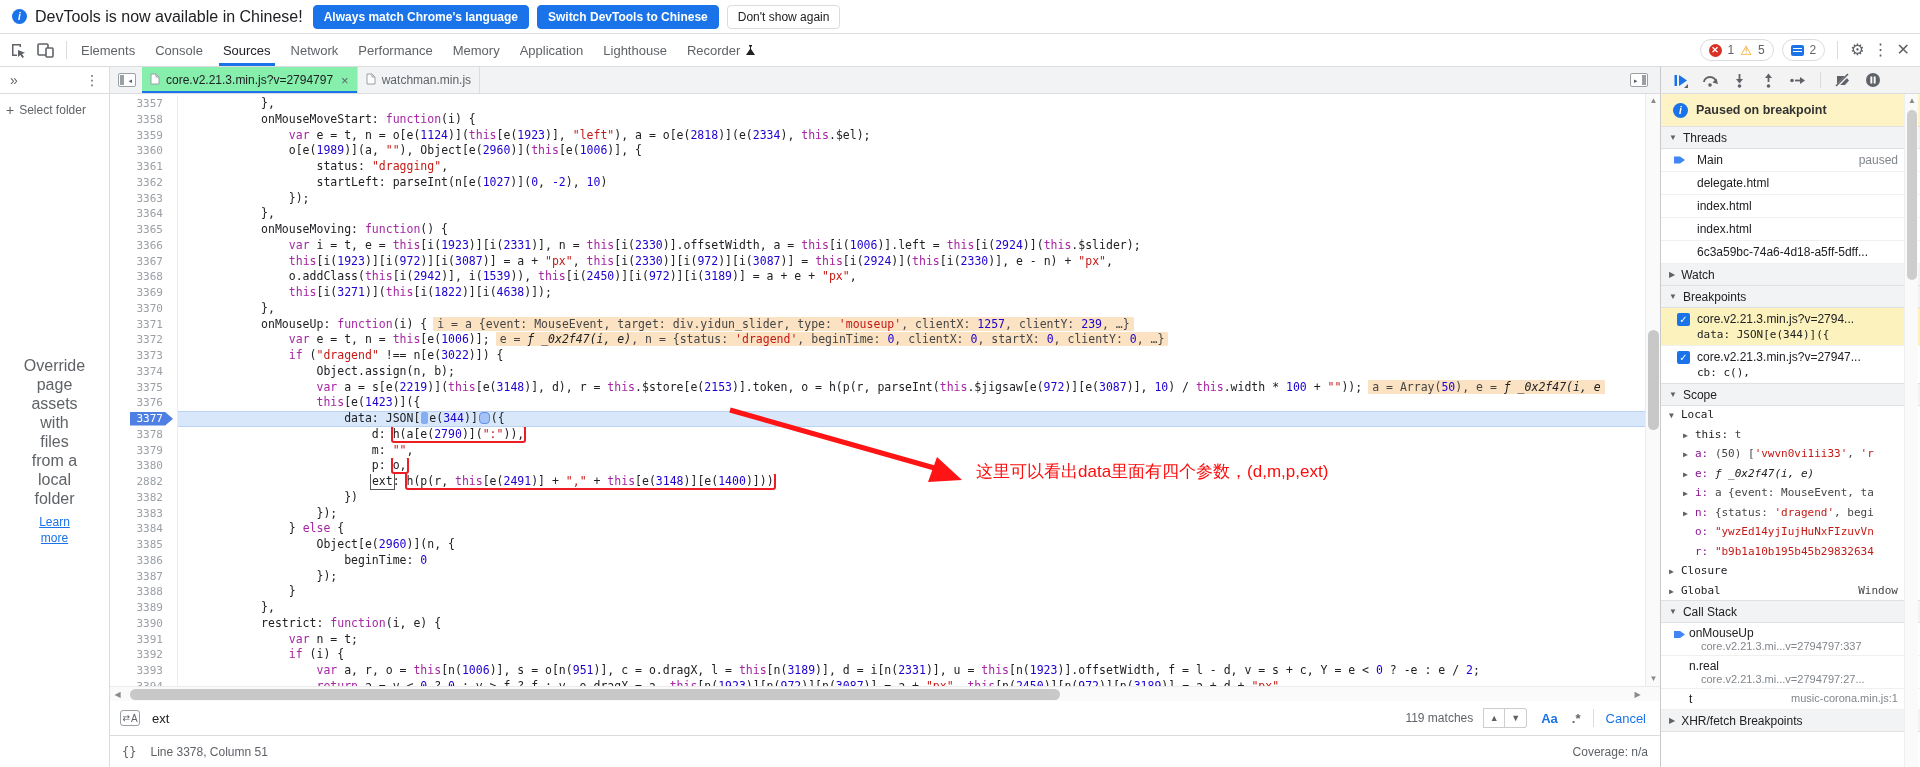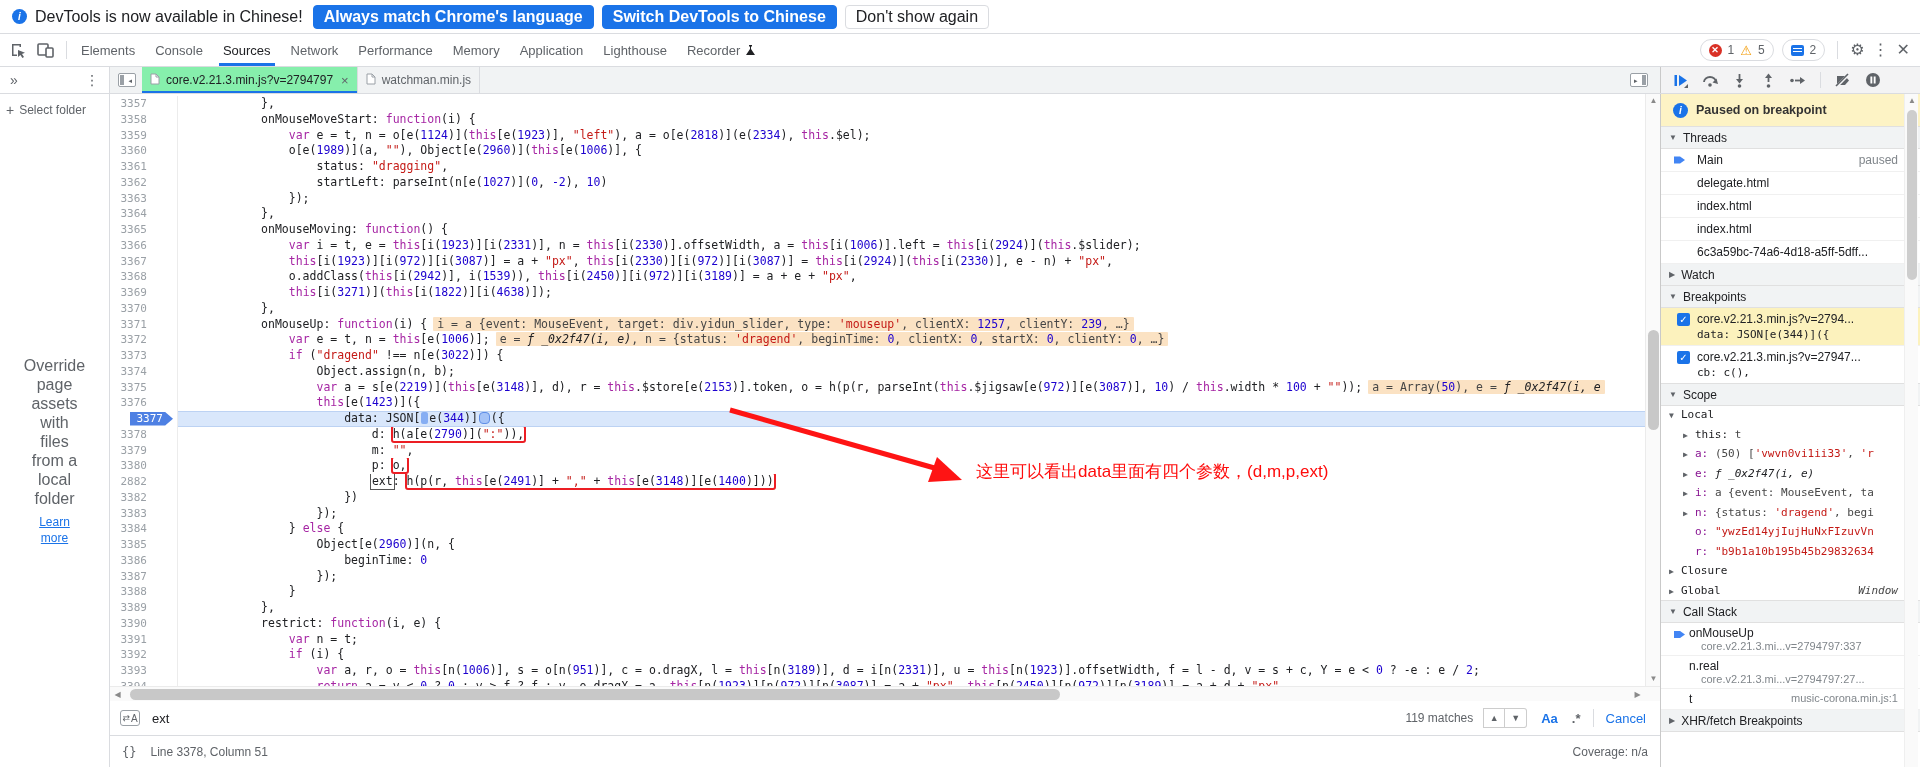--- a/index.html
+++ b/index.html
@@ -4,21 +4,21 @@
 <style>
   html,body{margin:0;padding:0;background:#e9e9e9;font-family:"Liberation Sans",sans-serif;}
   .app{position:relative;width:1920px;height:767px;background:#fff;overflow:hidden;font-size:12px;color:#202124;}
   .app *{box-sizing:border-box;}
 
   
   .banner{position:absolute;left:0;top:0;width:1920px;height:34px;background:#fff;border-bottom:1px solid #dadce0;display:flex;align-items:center;padding-left:12px;}
   .info-dot{width:15px;height:15px;border-radius:50%;background:#1a73e8;color:#fff;font-size:10px;font-weight:bold;display:inline-flex;align-items:center;justify-content:center;font-style:italic;flex:none;}
   .banner-msg{margin:0 10px 0 8px;font-size:16px;color:#202124;}
   .banner-buttons{display:flex;gap:8px;}
-  .bbtn{height:24px;padding:0 10px;border-radius:4px;font-size:16px;font-weight:bold;display:inline-flex;align-items:center;cursor:pointer;}
+  .bbtn{height:24px;padding:0 10px;border-radius:4px;font-size:12px;font-weight:bold;display:inline-flex;align-items:center;cursor:pointer;}
   .bbtn.primary{background:#1a73e8;color:#fff;border:1px solid #1a73e8;}
   .bbtn.plain{background:#fff;color:#202124;border:1px solid #dadce0;font-weight:normal;}
 
   
   .tabbar{position:absolute;left:0;top:34px;width:1920px;height:33px;background:#fff;border-bottom:1px solid #dadce0;display:flex;align-items:center;}
   .tb-icons{display:flex;align-items:center;gap:10px;padding:0 8px 0 10px;}
   .tb-sep{width:1px;height:18px;background:#dadce0;margin:0 4px;}
   .tabs{display:flex;align-items:center;height:100%;}
   .tab{padding:0 10px;height:100%;display:flex;align-items:center;color:#5f6368;font-size:13px;cursor:pointer;position:relative;gap:5px;}
   .tab.sel{color:#202124;}
@@ -54,21 +54,21 @@
   .navpane{position:absolute;left:0;top:94px;width:110px;height:673px;background:#fff;border-right:1px solid #dadce0;}
   .selfolder{display:flex;align-items:center;gap:5px;color:#5f6368;font-size:12px;padding:8px 6px;cursor:pointer;}
   .navdesc{margin-top:230px;text-align:center;color:#5f6368;font-size:16px;line-height:19px;}
   .learnmore{margin:6px auto 0;width:46px;text-align:center;color:#1a73e8;font-size:12px;line-height:16px;text-decoration:underline;cursor:pointer;}
 
   
   .editorwrap{position:absolute;left:110px;top:94px;width:1550px;height:592px;background:#fff;overflow:hidden;}
   .lines{position:absolute;left:0;top:2px;width:1535px;}
   .cl{display:flex;height:15.75px;line-height:15.75px;font-family:"DejaVu Sans Mono","Liberation Mono",monospace;font-size:11.5px;}
   .cl.clip{height:7px;overflow:hidden;}
-  .gut{width:68px;flex:none;text-align:right;padding-right:30px;color:#9aa0a6;font-size:11px;border-right:1px solid #ececec;background:#fff;position:relative;}
+  .gut{width:68px;flex:none;text-align:right;padding-right:14px;color:#9aa0a6;font-size:11px;border-right:1px solid #ececec;background:#fff;position:relative;}
   .code{flex:1;white-space:pre;color:#202124;overflow:hidden;}
   .cl.cur .code{background:#d9e7fb;box-shadow:inset 0 1px 0 #bcd2f3, inset 0 -1px 0 #bcd2f3;}
   .gbadge{position:absolute;right:4px;top:1px;height:13.5px;line-height:13.5px;background:#4e80e3;color:#fff;padding:0 10px 0 7px;clip-path:polygon(0 0,82% 0,100% 50%,82% 100%,0 100%);font-size:11px;}
   .tk{color:#a626a4;}.ts{color:#c41a16;}.tn{color:#1c00cf;}.td{color:#202124;}
   .tg{color:#464646;}.tf{font-style:italic;color:#202124;}
   .ann{background:#fbe2c3;padding:0 4px;margin-left:6px;border-radius:1px;}
   .rbox{outline:2px solid #ec1e24;outline-offset:0;border-radius:1px;}
   .dbox{outline:1px solid #555;outline-offset:1px;}
   .pmark{display:inline-block;height:12px;vertical-align:-2px;border-radius:2px;}
   .m1{width:7px;background:#86aef3;margin:0 1px;}
@@ -110,21 +110,21 @@
   .thstatus{margin-left:auto;color:#80868b;padding-right:22px;}
   .bprow{padding:4px 8px 4px 16px;border-bottom:1px solid #f0f0f0;cursor:pointer;}
   .bprow.act{background:#fcf2bd;}
   .bptop{display:flex;align-items:center;gap:7px;}
   .cbx{width:13px;height:13px;background:#1a73e8;border-radius:2px;color:#fff;font-size:10px;line-height:13px;text-align:center;flex:none;}
   .bpcode{font-family:"DejaVu Sans Mono",monospace;font-size:11px;color:#202124;padding:2px 0 0 20px;white-space:nowrap;overflow:hidden;}
   .scoperow{height:19.5px;line-height:17px;font-family:"DejaVu Sans Mono",monospace;font-size:11px;white-space:nowrap;overflow:hidden;cursor:pointer;}
   .scoperow .tri{display:inline-block;width:10px;margin-right:2px;}
   .sname{color:#881391;}
   .sname.plainn{color:#202124;}
-  .srght{float:right;padding-right:22px;color:#464646;font-style:italic;}
+  .srght{float:right;padding-right:22px;color:#464646;}
   .csrow{padding:3px 8px 3px 28px;border-bottom:1px solid #f0f0f0;position:relative;cursor:pointer;}
   .csloc{color:#80868b;font-size:11px;padding-left:12px;white-space:nowrap;overflow:hidden;}
   .csone{display:flex;}
   .csone .csloc{margin-left:auto;padding-left:0;padding-right:14px;}
   .sb-scroll{position:absolute;right:2px;top:0;width:14px;height:673px;background:#fafafa;border-left:1px solid #efefef;}
   .sb-scroll .up{position:absolute;top:2px;left:0;width:14px;text-align:center;color:#8a8a8a;font-size:8px;}
   .sb-scroll .th{position:absolute;top:16px;left:2px;width:10px;height:170px;background:#cdcdcd;border-radius:5px;}
 </style>
 </head>
 <body>

